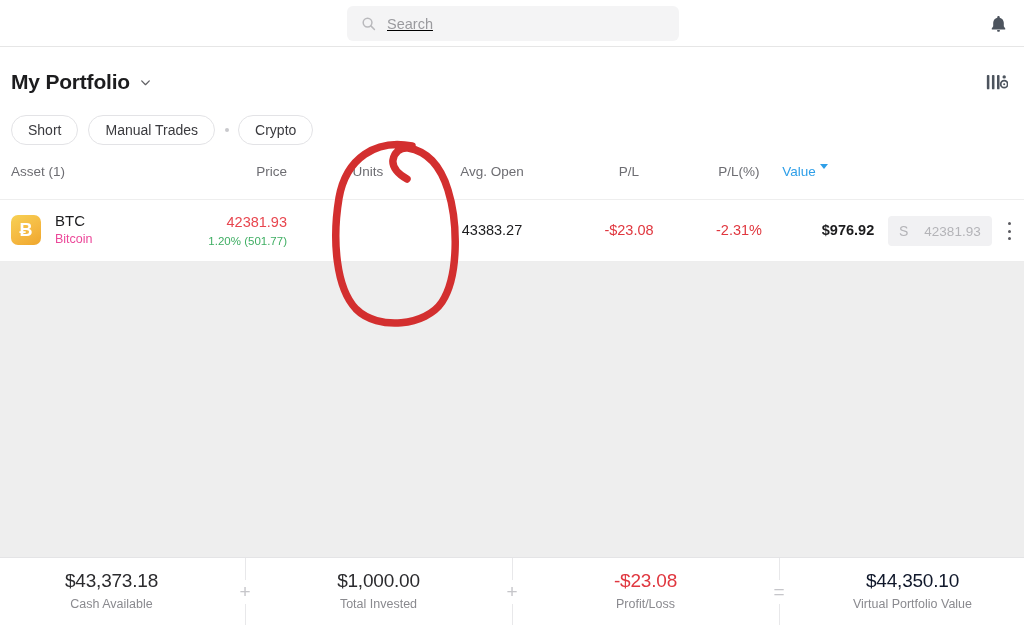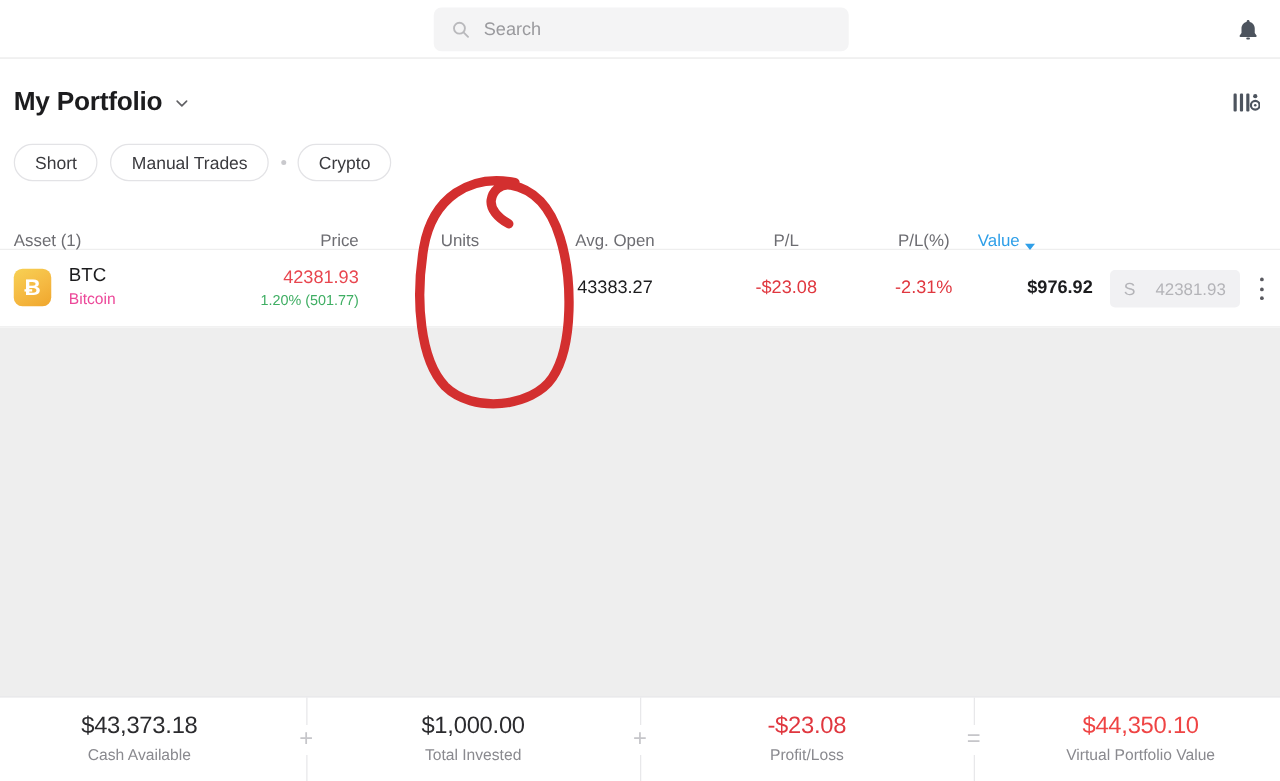--- a/index.html
+++ b/index.html
@@ -13,20 +13,21 @@
 
   
   .topbar {
     position: absolute; top: 0; left: 0; width: 1024px; height: 47px;
     background: #ffffff; border-bottom: 1px solid #e6e6e6;
   }
   .search-wrap {
     position: absolute; left: 347px; top: 6px; width: 332px; height: 35px;
     background: #f4f4f5; border-radius: 6px; display: flex; align-items: center;
     padding: 0 14px;
+    text-decoration: underline;
   }
   .search-icon { width: 15px; height: 15px; flex: 0 0 auto; margin-right: 11px; opacity: .55; }
   .search-input {
     border: 0; outline: 0; background: transparent; width: 100%;
     font-family: "Liberation Sans", sans-serif; font-size: 14.5px; color: #333;
   }
   .search-input::placeholder { color: #9a9a9e; }
   .bell-btn {
     position: absolute; right: 10px; top: 8px; width: 32px; height: 32px;
     display: flex; align-items: center; justify-content: center;
@@ -55,21 +56,21 @@
     margin: 0 9px 0 0;
   }
 
   
   .table { position: absolute; top: 164px; left: 0; width: 1024px; background: #fff; }
   .thead {
     position: relative; height: 36px; border-bottom: 1px solid #eeeeee;
   }
   .th, .td {
     position: absolute; top: 0; font-size: 13.5px; color: #6d6d72;
-    display: flex; align-items: flex-end; height: 36px;
+    display: flex; align-items: flex-start; height: 36px;
   }
   .th.sorted { color: #2f9fe8; }
   .sort-caret {
     display: inline-block; margin-left: 4px; width: 0; height: 0;
     border-left: 4px solid transparent; border-right: 4px solid transparent;
     border-top: 5px solid #2f9fe8;
   }
   .trow { position: relative; height: 62px; background: #fff; border-bottom: 1px solid #ededed; }
 
   .asset-cell { position: absolute; left: 11px; top: 12px; display: flex; align-items: center; }
@@ -112,21 +113,21 @@
 
   
   .summary {
     position: absolute; left: 0; bottom: 0; width: 1024px; height: 68px;
     background: #ffffff; border-top: 1px solid #e4e4e6;
     display: flex; align-items: center;
   }
   .sum-cell { flex: 1 1 0; text-align: center; position: relative; }
   .sum-val { font-size: 19px; color: #2b2b2e; line-height: 1.3; letter-spacing: -0.2px; }
   .sum-val.neg { color: #e0373f; }
-  .sum-val.blue { color: #ef4444; }
+  .sum-val.blue { color: #0f172a; }
   .sum-lbl { font-size: 12.5px; color: #8a8a8f; line-height: 1.4; margin-top: 2px; }
   .op {
     flex: 0 0 44px; text-align: center; color: #c6c6ca; font-size: 19px;
     position: relative; height: 68px; display: flex; align-items: center; justify-content: center;
   }
   .op::before, .op::after {
     content: ""; position: absolute; left: 50%; width: 1px; background: #e8e8ea;
   }
   .op::before { top: 0; height: 22px; }
   .op::after  { bottom: 0; height: 22px; }

